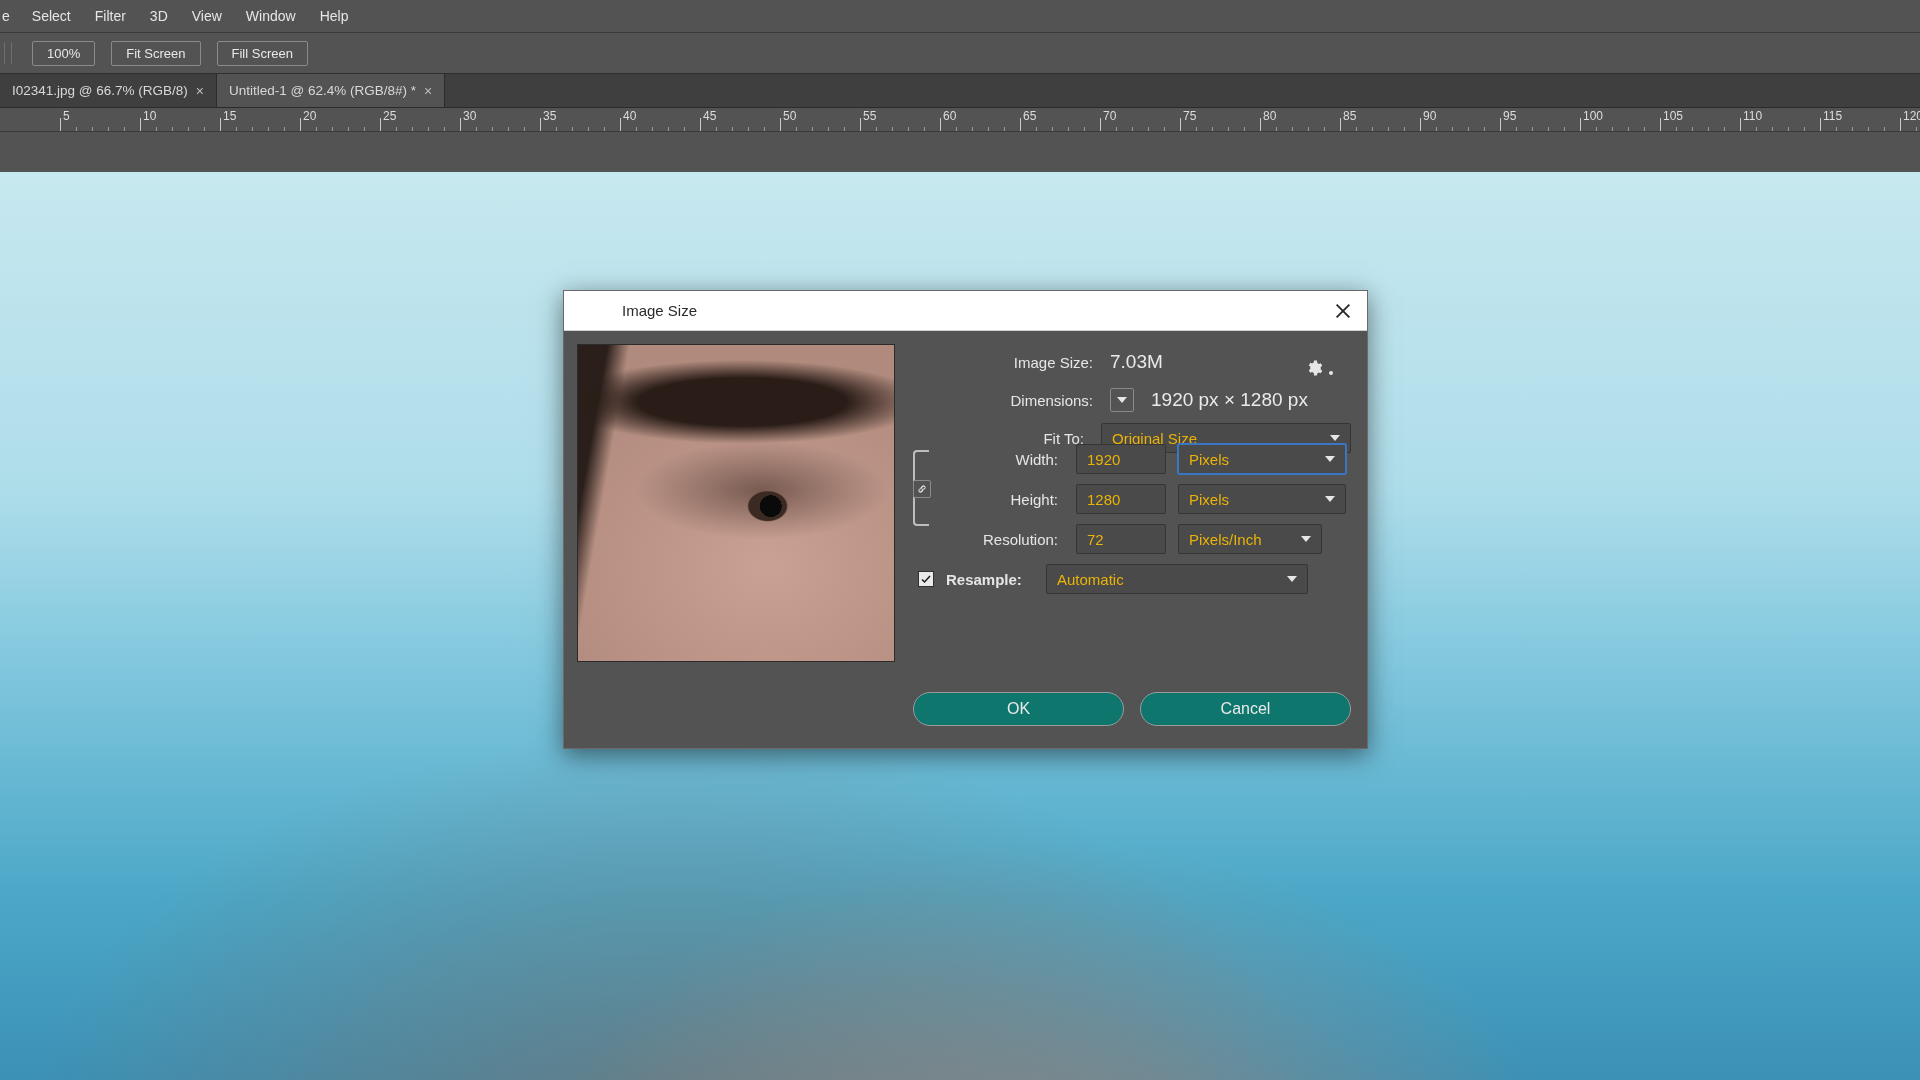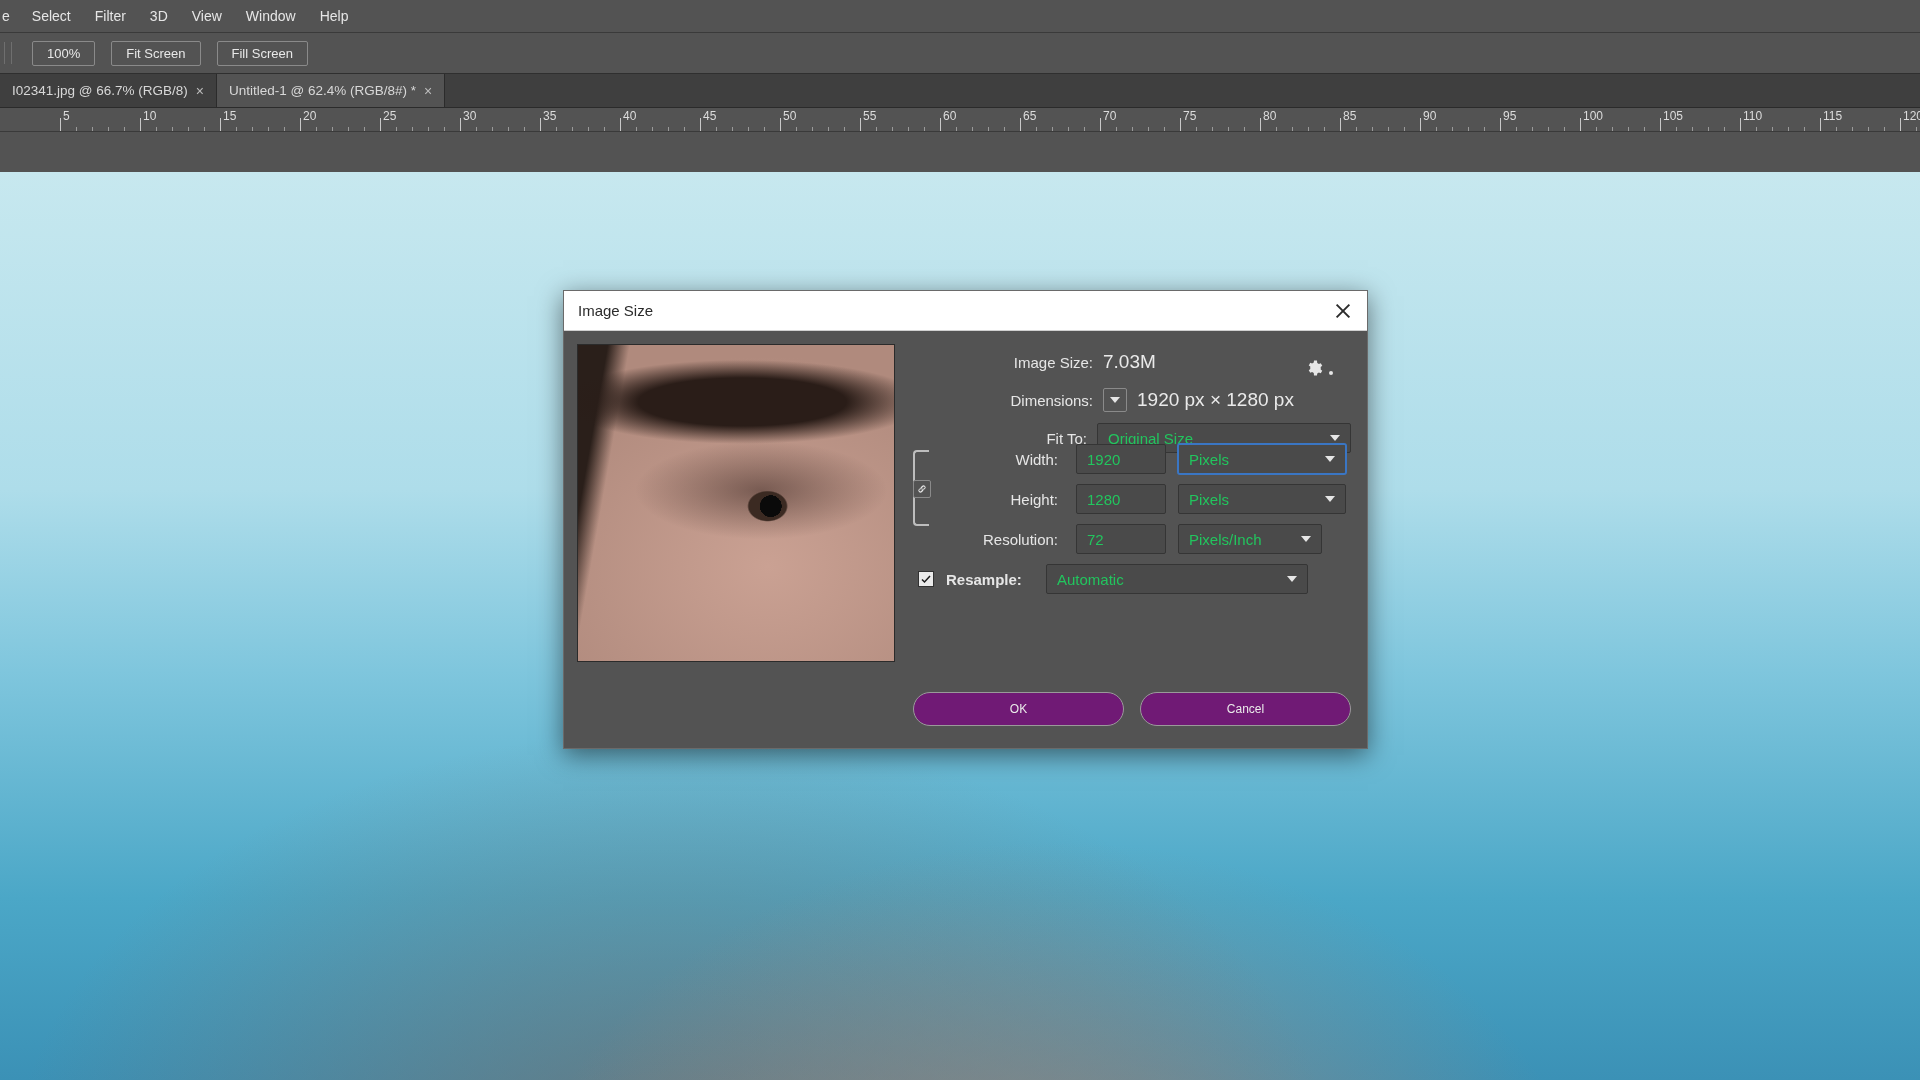--- a/index.html
+++ b/index.html
@@ -43,21 +43,21 @@
 
 .dialog {
   position: absolute; left: 563px; top: 290px; width: 805px; height: 459px;
   background: #fff; border: 1px solid #6a6a6a; box-shadow: 0 6px 24px rgba(0,0,0,0.5);
   font-size: 14px;
 }
 .dialog-titlebar {
   height: 40px; background: #ffffff; display: flex; align-items: center;
   padding: 0 14px; border-bottom: 1px solid #d0d0d0;
 }
-.dialog-title { color: #2b2b2b; font-size: 15px; }
+.dialog-title { color: #2b2b2b; font-size: 15px; margin-left: 44px; }
 .dialog-close { margin-left: auto; width: 20px; height: 20px; position: relative; }
 .dialog-close::before, .dialog-close::after {
   content: ""; position: absolute; left: 9px; top: 1px; width: 2px; height: 18px; background: #2b2b2b;
 }
 .dialog-close::before { transform: rotate(45deg); }
 .dialog-close::after { transform: rotate(-45deg); }
 
 .dialog-body { position: absolute; left: 0; right: 0; top: 40px; bottom: 0; background: #535353; }
 
 
@@ -75,33 +75,33 @@
     
     linear-gradient(100deg, #2a1f1a 0 8%, rgba(42,31,26,0) 14%),
     
     radial-gradient(360px 300px at 60% 70%, #caa193, #b08a7d 70%),
     linear-gradient(160deg, #bfe5ee 0 14%, rgba(191,229,238,0) 20%),
     #b69080;
 }
 
 
 .ctl { position: absolute; left: 349px; right: 16px; top: 12px; color: #e6e6e6; }
-.row { display: flex; align-items: center; height: 38px; }
+.row { display: flex; align-items: center; height: 38px; gap: 7px; }
 .label-col { width: 190px; text-align: right; padding-right: 10px; font-size: 15px; }
 .val-static { font-size: 19px; color: #eaeaea; }
 
 .gear-wrap { position: absolute; right: 24px; top: 16px; width: 22px; height: 18px; }
 .gear-wrap svg { width: 18px; height: 18px; fill: #e6e6e6; }
 .gear-dot { position: absolute; right: -6px; bottom: 2px; width: 4px; height: 4px; background: #e6e6e6; border-radius: 50%; }
 
 .chev-box { width: 24px; height: 24px; border: 1px solid #8a8a8a; border-radius: 2px; display: flex; align-items: center; justify-content: center; margin-right: 10px; }
 .chev { width: 0; height: 0; border-left: 5px solid transparent; border-right: 5px solid transparent; border-top: 6px solid #e6e6e6; }
 
 .select-like, .input-like {
-  background: #4a4a4a; border: 1px solid #353535; color: #22c55e; height: 30px;
+  background: #4a4a4a; border: 1px solid #353535; color: #eab308; height: 30px;
   border-radius: 2px; display: flex; align-items: center; padding: 0 10px; font-size: 15px;
 }
 .select-like { justify-content: space-between; }
 .select-like .chev { margin-left: 10px; }
 
 .fitto-select { width: 262px; }
 .unit-select { width: 168px; }
 .unit-select.selected { outline: 2px solid #3a76c4; outline-offset: -1px; }
 .input-like { width: 90px; }
 
@@ -117,22 +117,22 @@
 .res-unit { width: 144px; }
 
 .resample-row { display: flex; align-items: center; height: 40px; gap: 12px; margin-left: -34px; }
 .chk { width: 16px; height: 16px; background: #eaeaea; border: 1px solid #323232; display: flex; align-items: center; justify-content: center; }
 .chk svg { width: 12px; height: 12px; stroke: #1a1a1a; stroke-width: 3; fill: none; }
 .resample-select { flex: 1; max-width: 262px; }
 
 
 .btn-row { position: absolute; left: 349px; right: 16px; bottom: 22px; display: flex; gap: 16px; }
 .round-btn {
-  flex: 1; height: 34px; border: 1px solid #9a9a9a; border-radius: 18px; background: #701a75;
-  color: #eaeaea; font-size: 12px; display: flex; align-items: center; justify-content: center;
+  flex: 1; height: 34px; border: 1px solid #9a9a9a; border-radius: 18px; background: #0f766e;
+  color: #eaeaea; font-size: 16px; display: flex; align-items: center; justify-content: center;
 }
 </style>
 </head>
 <body>
 
 <div class="menu-bar">
   <span class="menu-item">e</span>
   <span class="menu-item">Select</span>
   <span class="menu-item">Filter</span>
   <span class="menu-item">3D</span>

